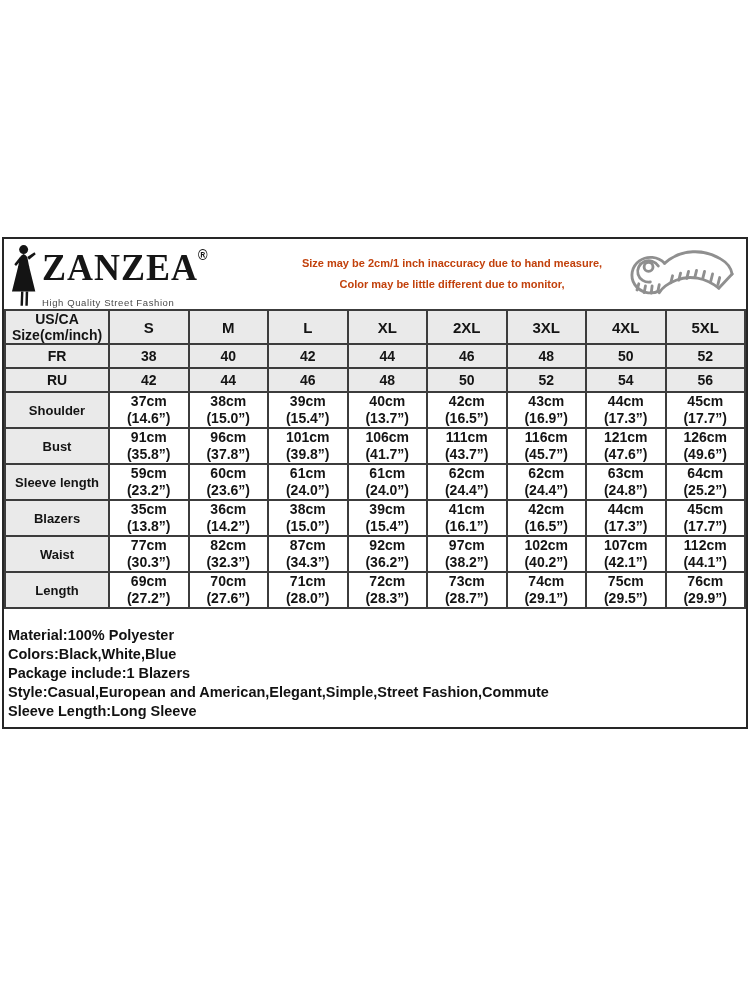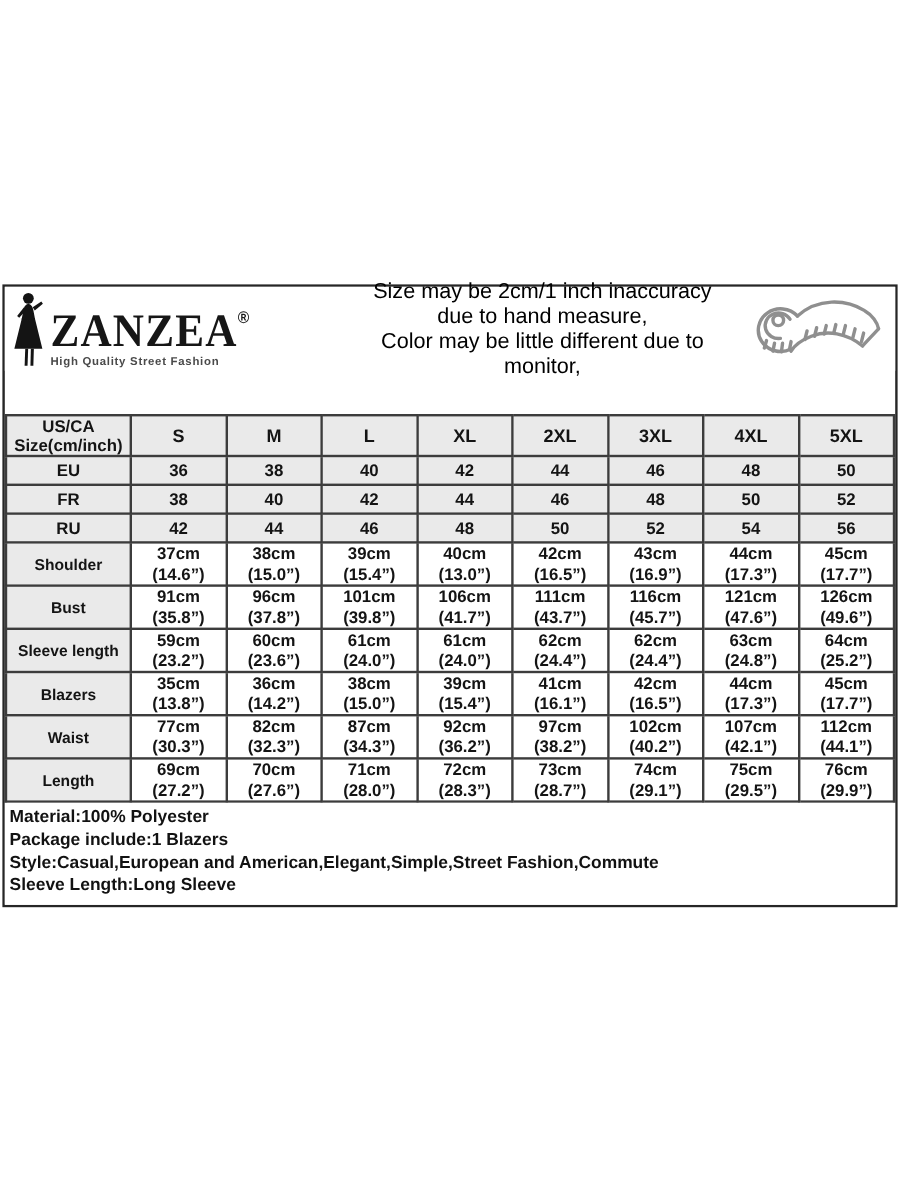--- a/index.html
+++ b/index.html
@@ -47,42 +47,41 @@
   }
   .brand-line .reg {
     font-family: "Liberation Sans", sans-serif;
     font-size: 13px;
     font-weight: bold;
     vertical-align: 18px;
     letter-spacing: 0;
   }
   .tagline {
     font-size: 9.5px;
-    font-weight: bold;
+    font-weight: normal;
     color: var(--tagline-gray, #4a4a4a);
     letter-spacing: 0.6px;
-    margin-top: 2px;
+    margin-top: 12px;
     white-space: nowrap;
   }
   .disclaimer {
     flex: 1 1 auto;
     text-align: center;
-    font-weight: normal;
-    font-size: 18px;
+    font-weight: bold;
+    font-size: 11px;
     line-height: 21px;
-    color: #000000;
+    color: #c2410c;
     padding-right: 6px;
   }
   .tape { width: 126px; height: 64px; flex: 0 0 auto; }
   
   table#size-table {
     width: 100%;
     border-collapse: collapse;
     table-layout: fixed;
-    margin-top: 36px;
   }
   #size-table th, #size-table td {
     border: 2px solid var(--grid-border, #3c3c3c);
     text-align: center;
     vertical-align: middle;
     font-weight: bold;
     color: #141414;
     overflow: hidden;
   }
   col.first { width: 104px; }
@@ -103,21 +102,21 @@
     background: var(--cell-gray, #eaeaea);
   }
   tr.measure td {
     background: #ffffff;
     font-size: 14px;
     line-height: 17px;
     border-radius: 13px;
   }
   
   .footer {
-    padding: 3px 0 6px 4px;
+    padding: 17px 0 6px 4px;
     font-weight: bold;
     font-size: 14.5px;
     line-height: 19px;
     color: #121212;
     background: #fff;
   }
 </style>
 </head>
 <body>
 
@@ -184,31 +183,20 @@
           <th class="">S</th>
           <th class="">M</th>
           <th class="">L</th>
           <th class="">XL</th>
           <th class="">2XL</th>
           <th class="">3XL</th>
           <th class="">4XL</th>
           <th class="">5XL</th>
         </tr>
         <tr class="region">
-          <th class="rlabel">EU</th>
-          <td class="">36</td>
-          <td class="">38</td>
-          <td class="">40</td>
-          <td class="">42</td>
-          <td class="">44</td>
-          <td class="">46</td>
-          <td class="">48</td>
-          <td class="">50</td>
-        </tr>
-        <tr class="region">
           <th class="rlabel">FR</th>
           <td class="">38</td>
           <td class="">40</td>
           <td class="">42</td>
           <td class="">44</td>
           <td class="">46</td>
           <td class="">48</td>
           <td class="">50</td>
           <td class="">52</td>
         </tr>
@@ -221,21 +209,21 @@
           <td class="">50</td>
           <td class="">52</td>
           <td class="">54</td>
           <td class="">56</td>
         </tr>
         <tr class="measure">
           <th class="rlabel">Shoulder</th>
           <td class=""><span>37cm</span><br><span>(14.6”)</span></td>
           <td class=""><span>38cm</span><br><span>(15.0”)</span></td>
           <td class=""><span>39cm</span><br><span>(15.4”)</span></td>
-          <td class=""><span>40cm</span><br><span>(13.0”)</span></td>
+          <td class=""><span>40cm</span><br><span>(13.7”)</span></td>
           <td class=""><span>42cm</span><br><span>(16.5”)</span></td>
           <td class=""><span>43cm</span><br><span>(16.9”)</span></td>
           <td class=""><span>44cm</span><br><span>(17.3”)</span></td>
           <td class=""><span>45cm</span><br><span>(17.7”)</span></td>
         </tr>
         <tr class="measure">
           <th class="rlabel">Bust</th>
           <td class=""><span>91cm</span><br><span>(35.8”)</span></td>
           <td class=""><span>96cm</span><br><span>(37.8”)</span></td>
           <td class=""><span>101cm</span><br><span>(39.8”)</span></td>
@@ -287,18 +275,19 @@
           <td class=""><span>73cm</span><br><span>(28.7”)</span></td>
           <td class=""><span>74cm</span><br><span>(29.1”)</span></td>
           <td class=""><span>75cm</span><br><span>(29.5”)</span></td>
           <td class=""><span>76cm</span><br><span>(29.9”)</span></td>
         </tr>
       </tbody>
   </table>
 
   <div class="footer" id="footer">
       <div>Material:100% Polyester</div>
+      <div>Colors:Black,White,Blue</div>
       <div>Package include:1 Blazers</div>
       <div>Style:Casual,European and American,Elegant,Simple,Street Fashion,Commute</div>
       <div>Sleeve Length:Long Sleeve</div>
     </div>
 
 </div>
 
 </body></html>

